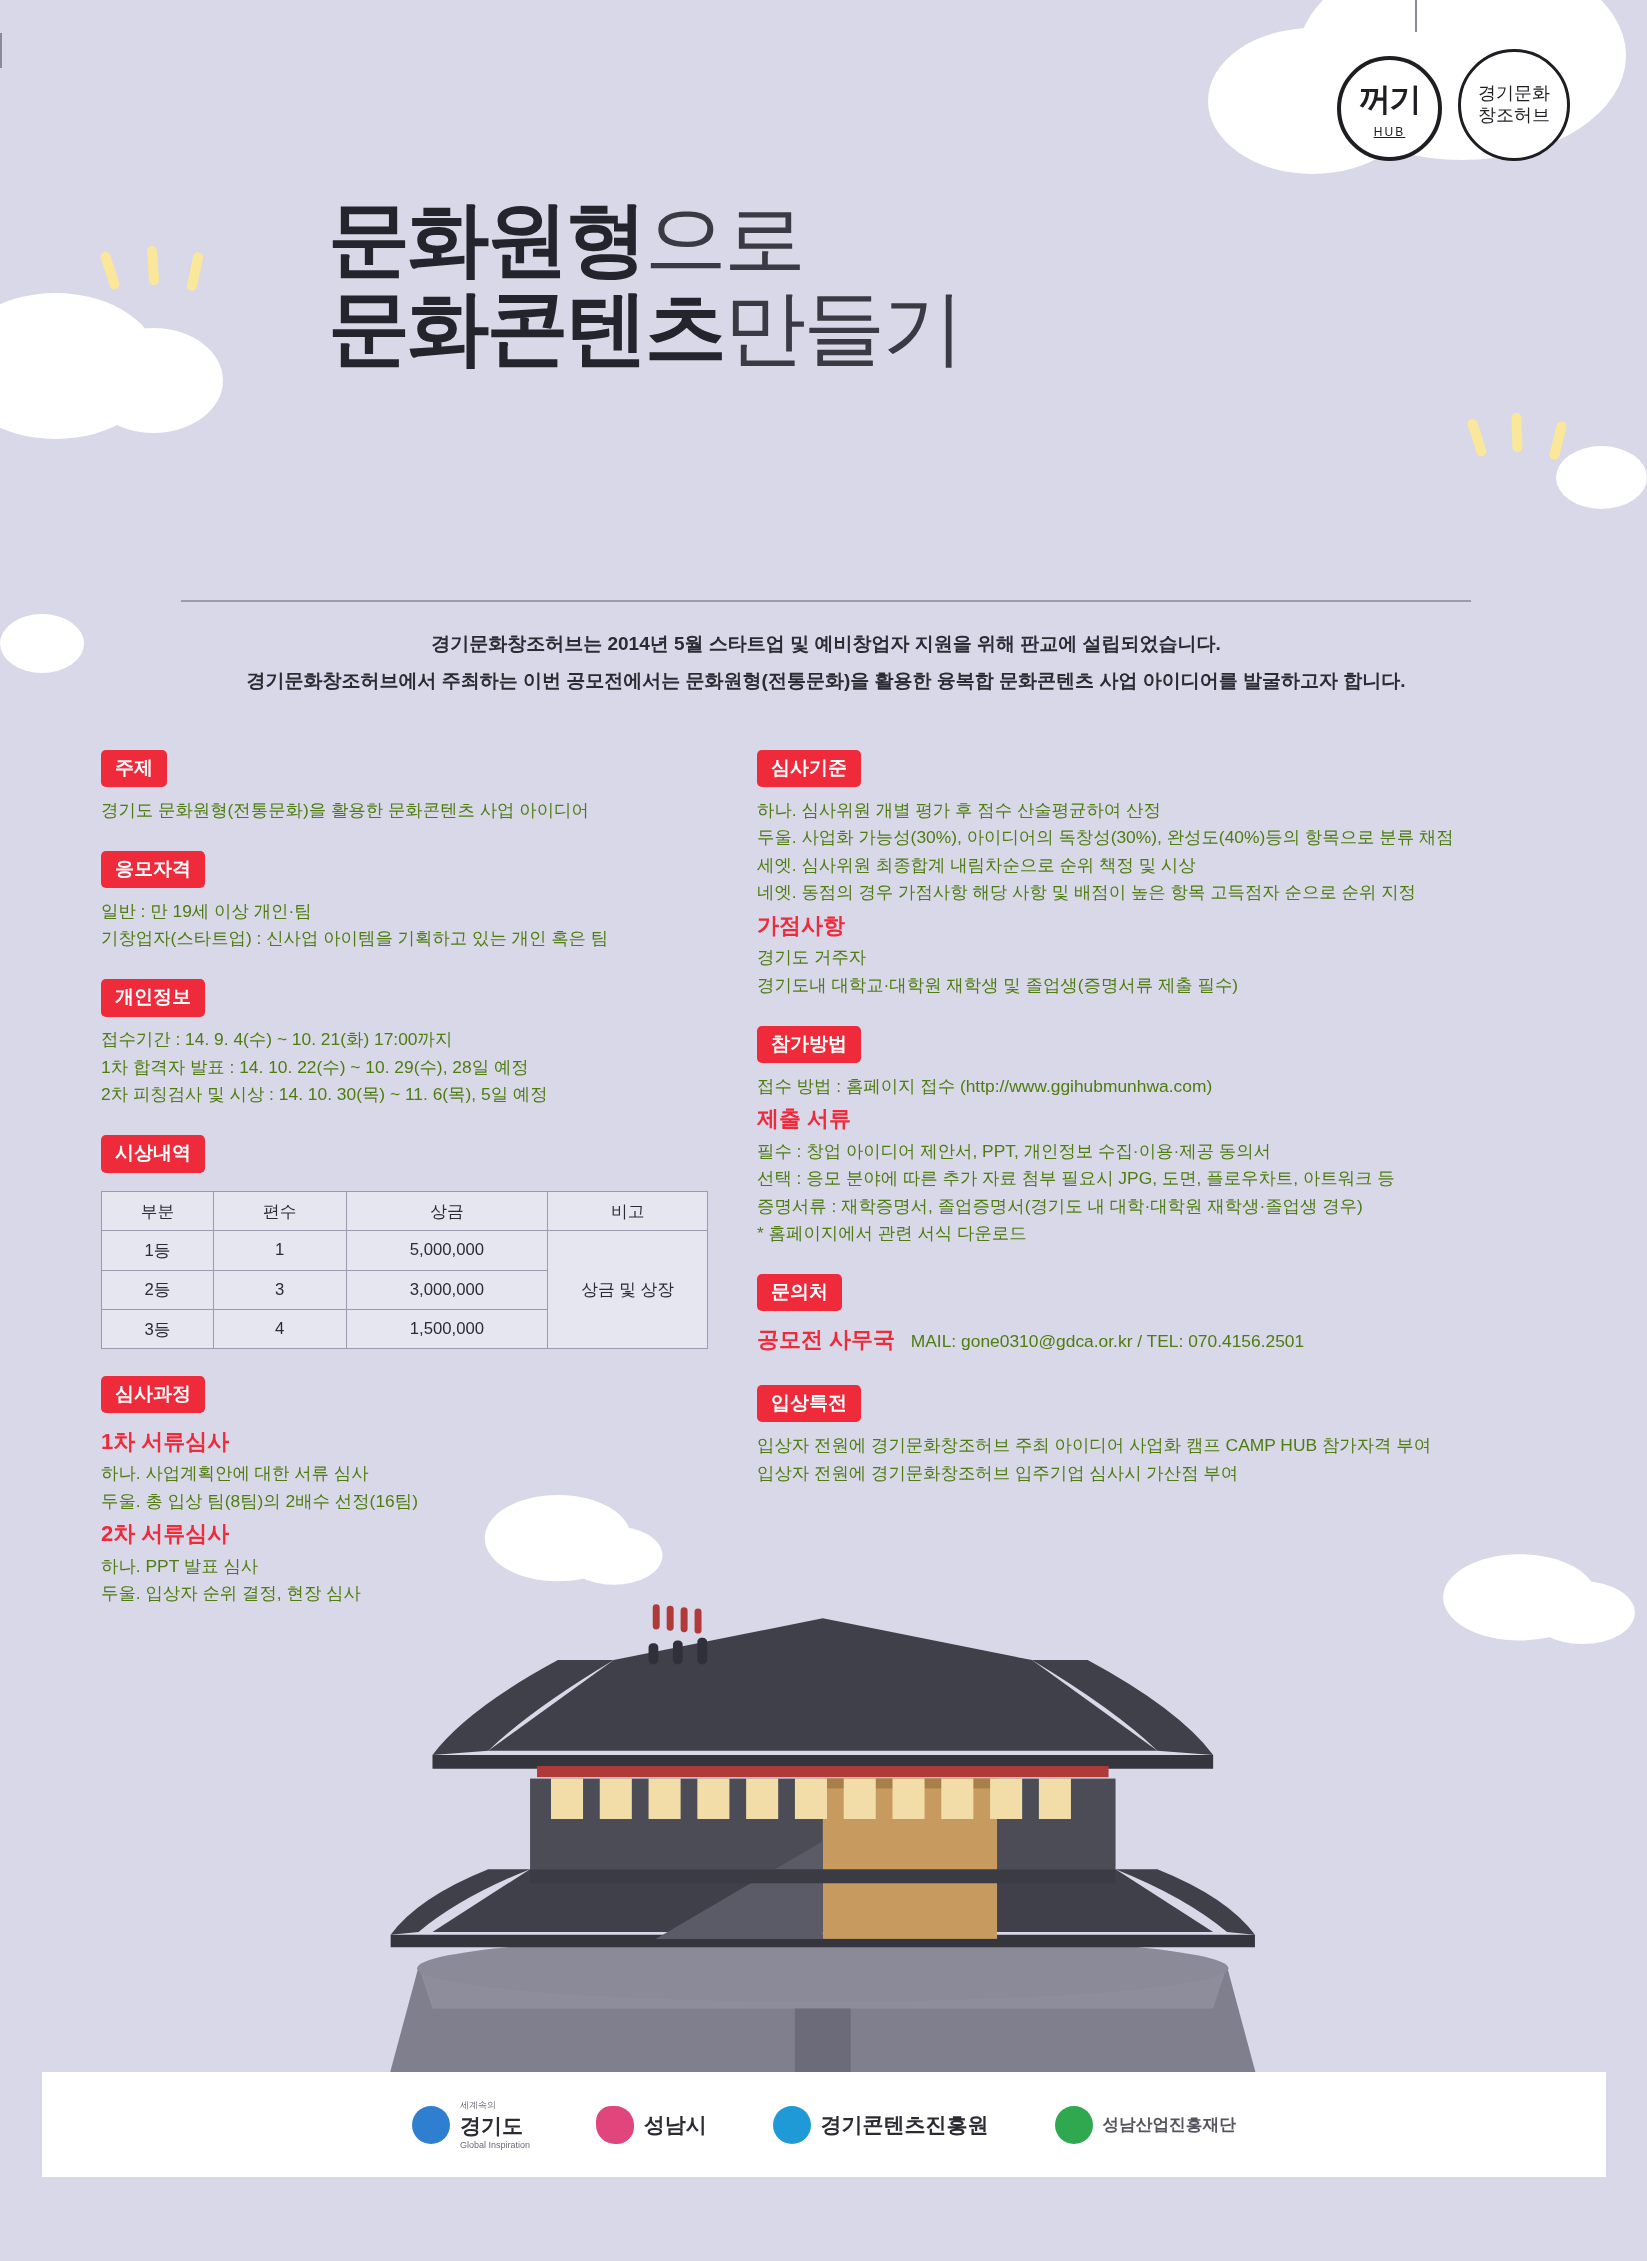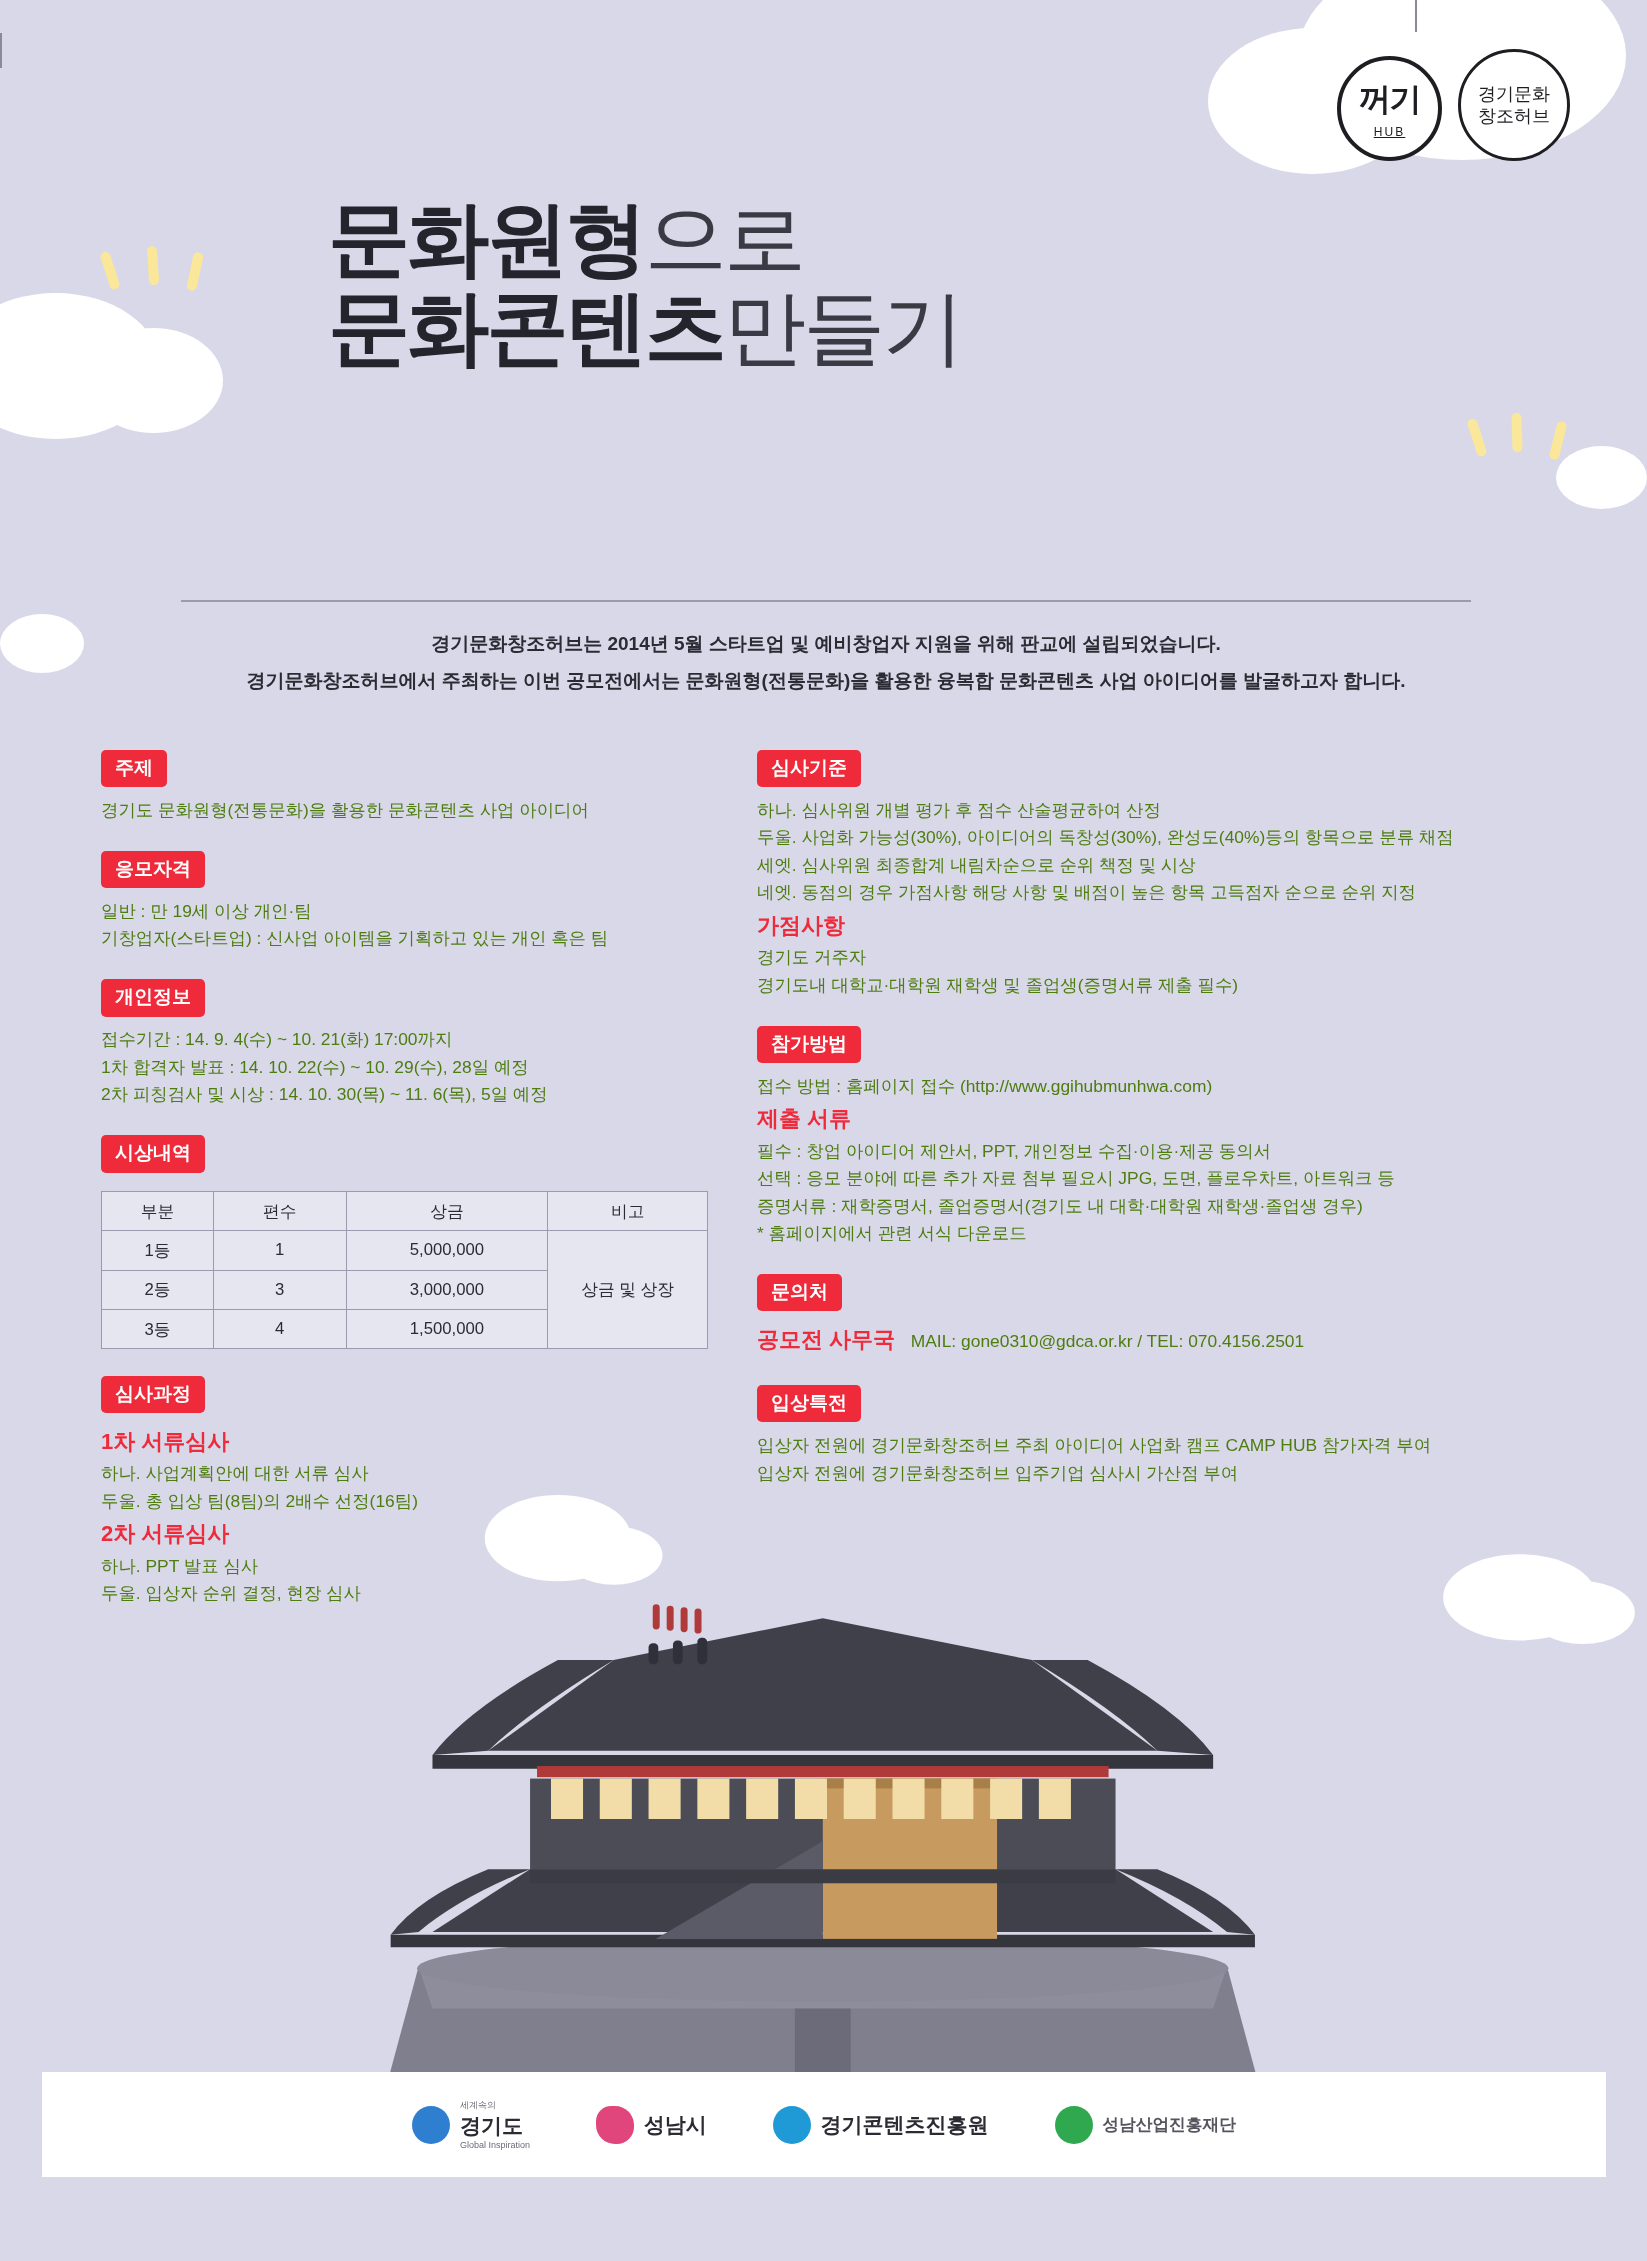--- a/index.html
+++ b/index.html
@@ -34,21 +34,21 @@
     border: 4.9px solid #1d1d22; display: flex; flex-direction: column;
     align-items: center; justify-content: center; background: #fff;
   }
   .logo-circle .big { font-size: 32px; font-weight: 700; letter-spacing: -1.4px; color:#1d1d22;}
   .logo-circle .small { font-size: 12px; letter-spacing: 2.1px; margin-top: 2.8px; color:#1d1d22;text-decoration:underline;}
   .logo-circle2 {
     width: 112px; height: 112px; border-radius: 50%;
     border: 3.5px solid #1d1d22; display: flex; flex-direction: column;
     align-items: center; justify-content: center; background: #fff; line-height: 1.25;
   }
-  .logo-circle2 span { font-size: 18px; color:#1d1d22; }
+  .logo-circle2 span { font-size: 18px; color:#1d1d22;font-family:Liberation Mono, monospace; }
 
   .title {
     position: absolute; left: 328px; top: 195px; line-height: 1.08;
   }
   .title .line { font-size: 82px; font-weight: 700; letter-spacing: -2.8px; color: #24242c; white-space: nowrap;}
   .title .line .light { font-weight: 400; color:#3a3a44; }
 
   .intro {
     position: absolute; left: 181px; top: 600px; width: 1290px;
     text-align: center; border-top: 2.1px solid #9a9ab0; padding-top: 29px;

